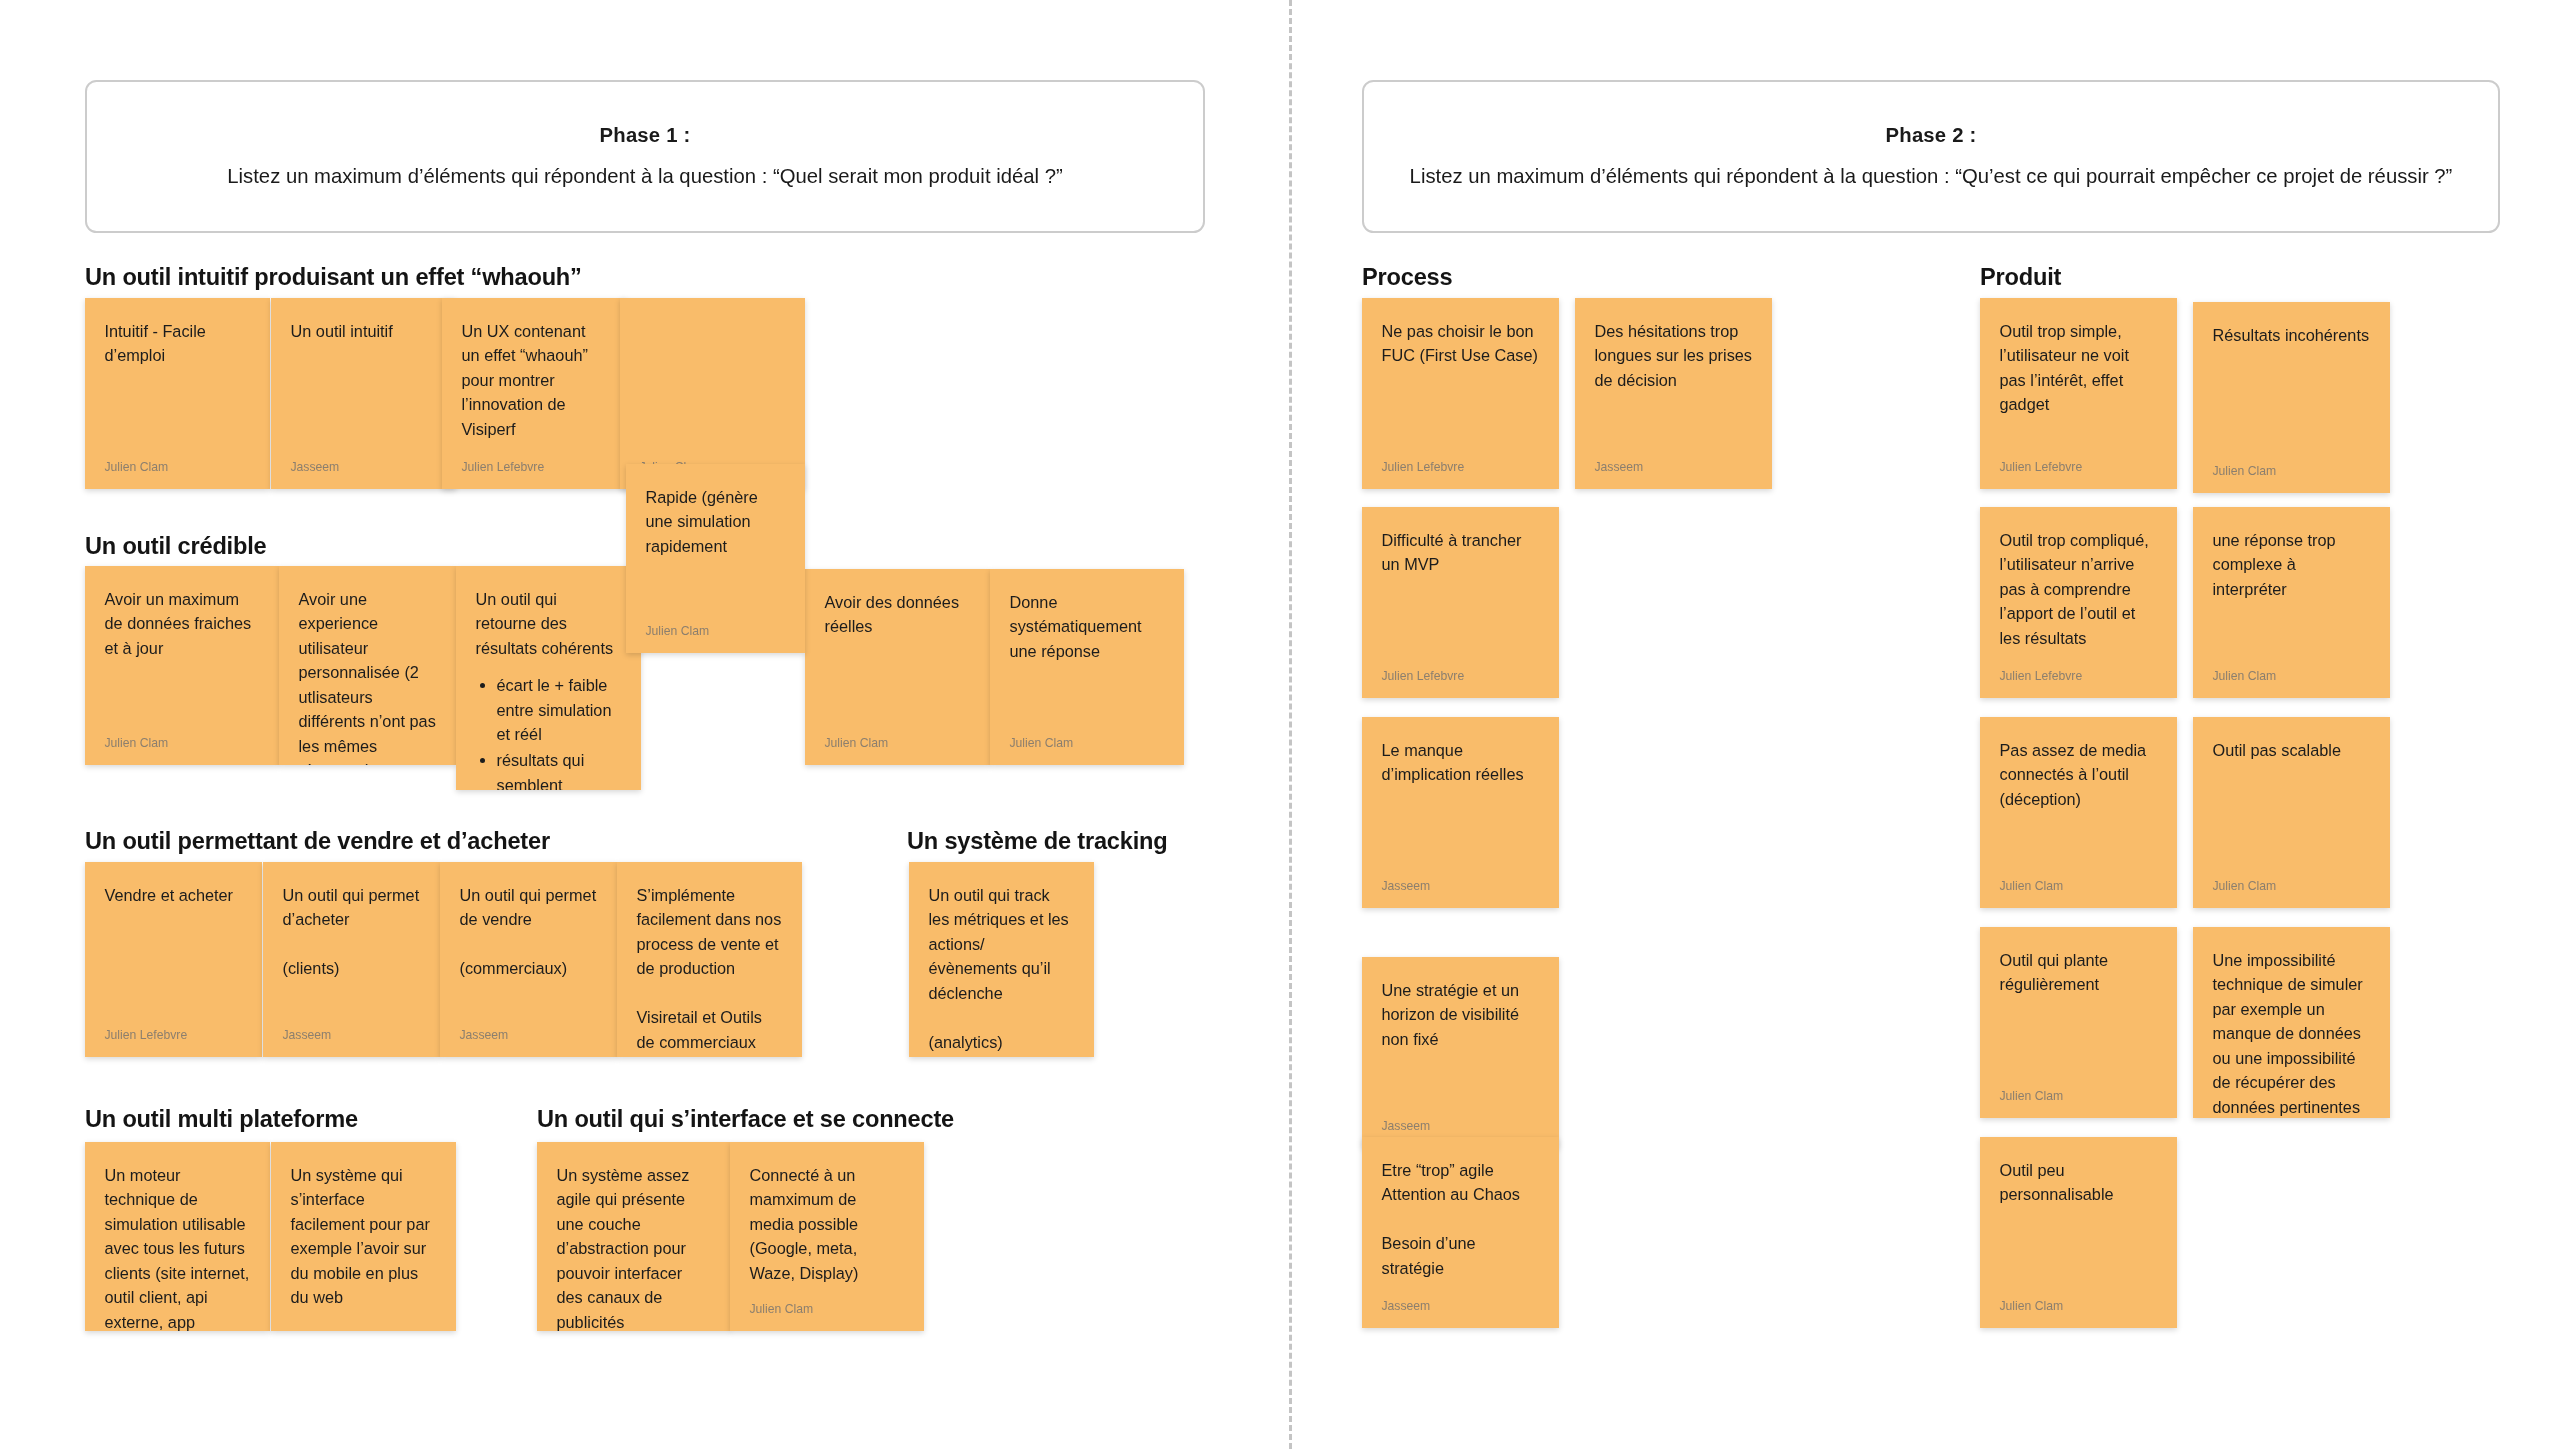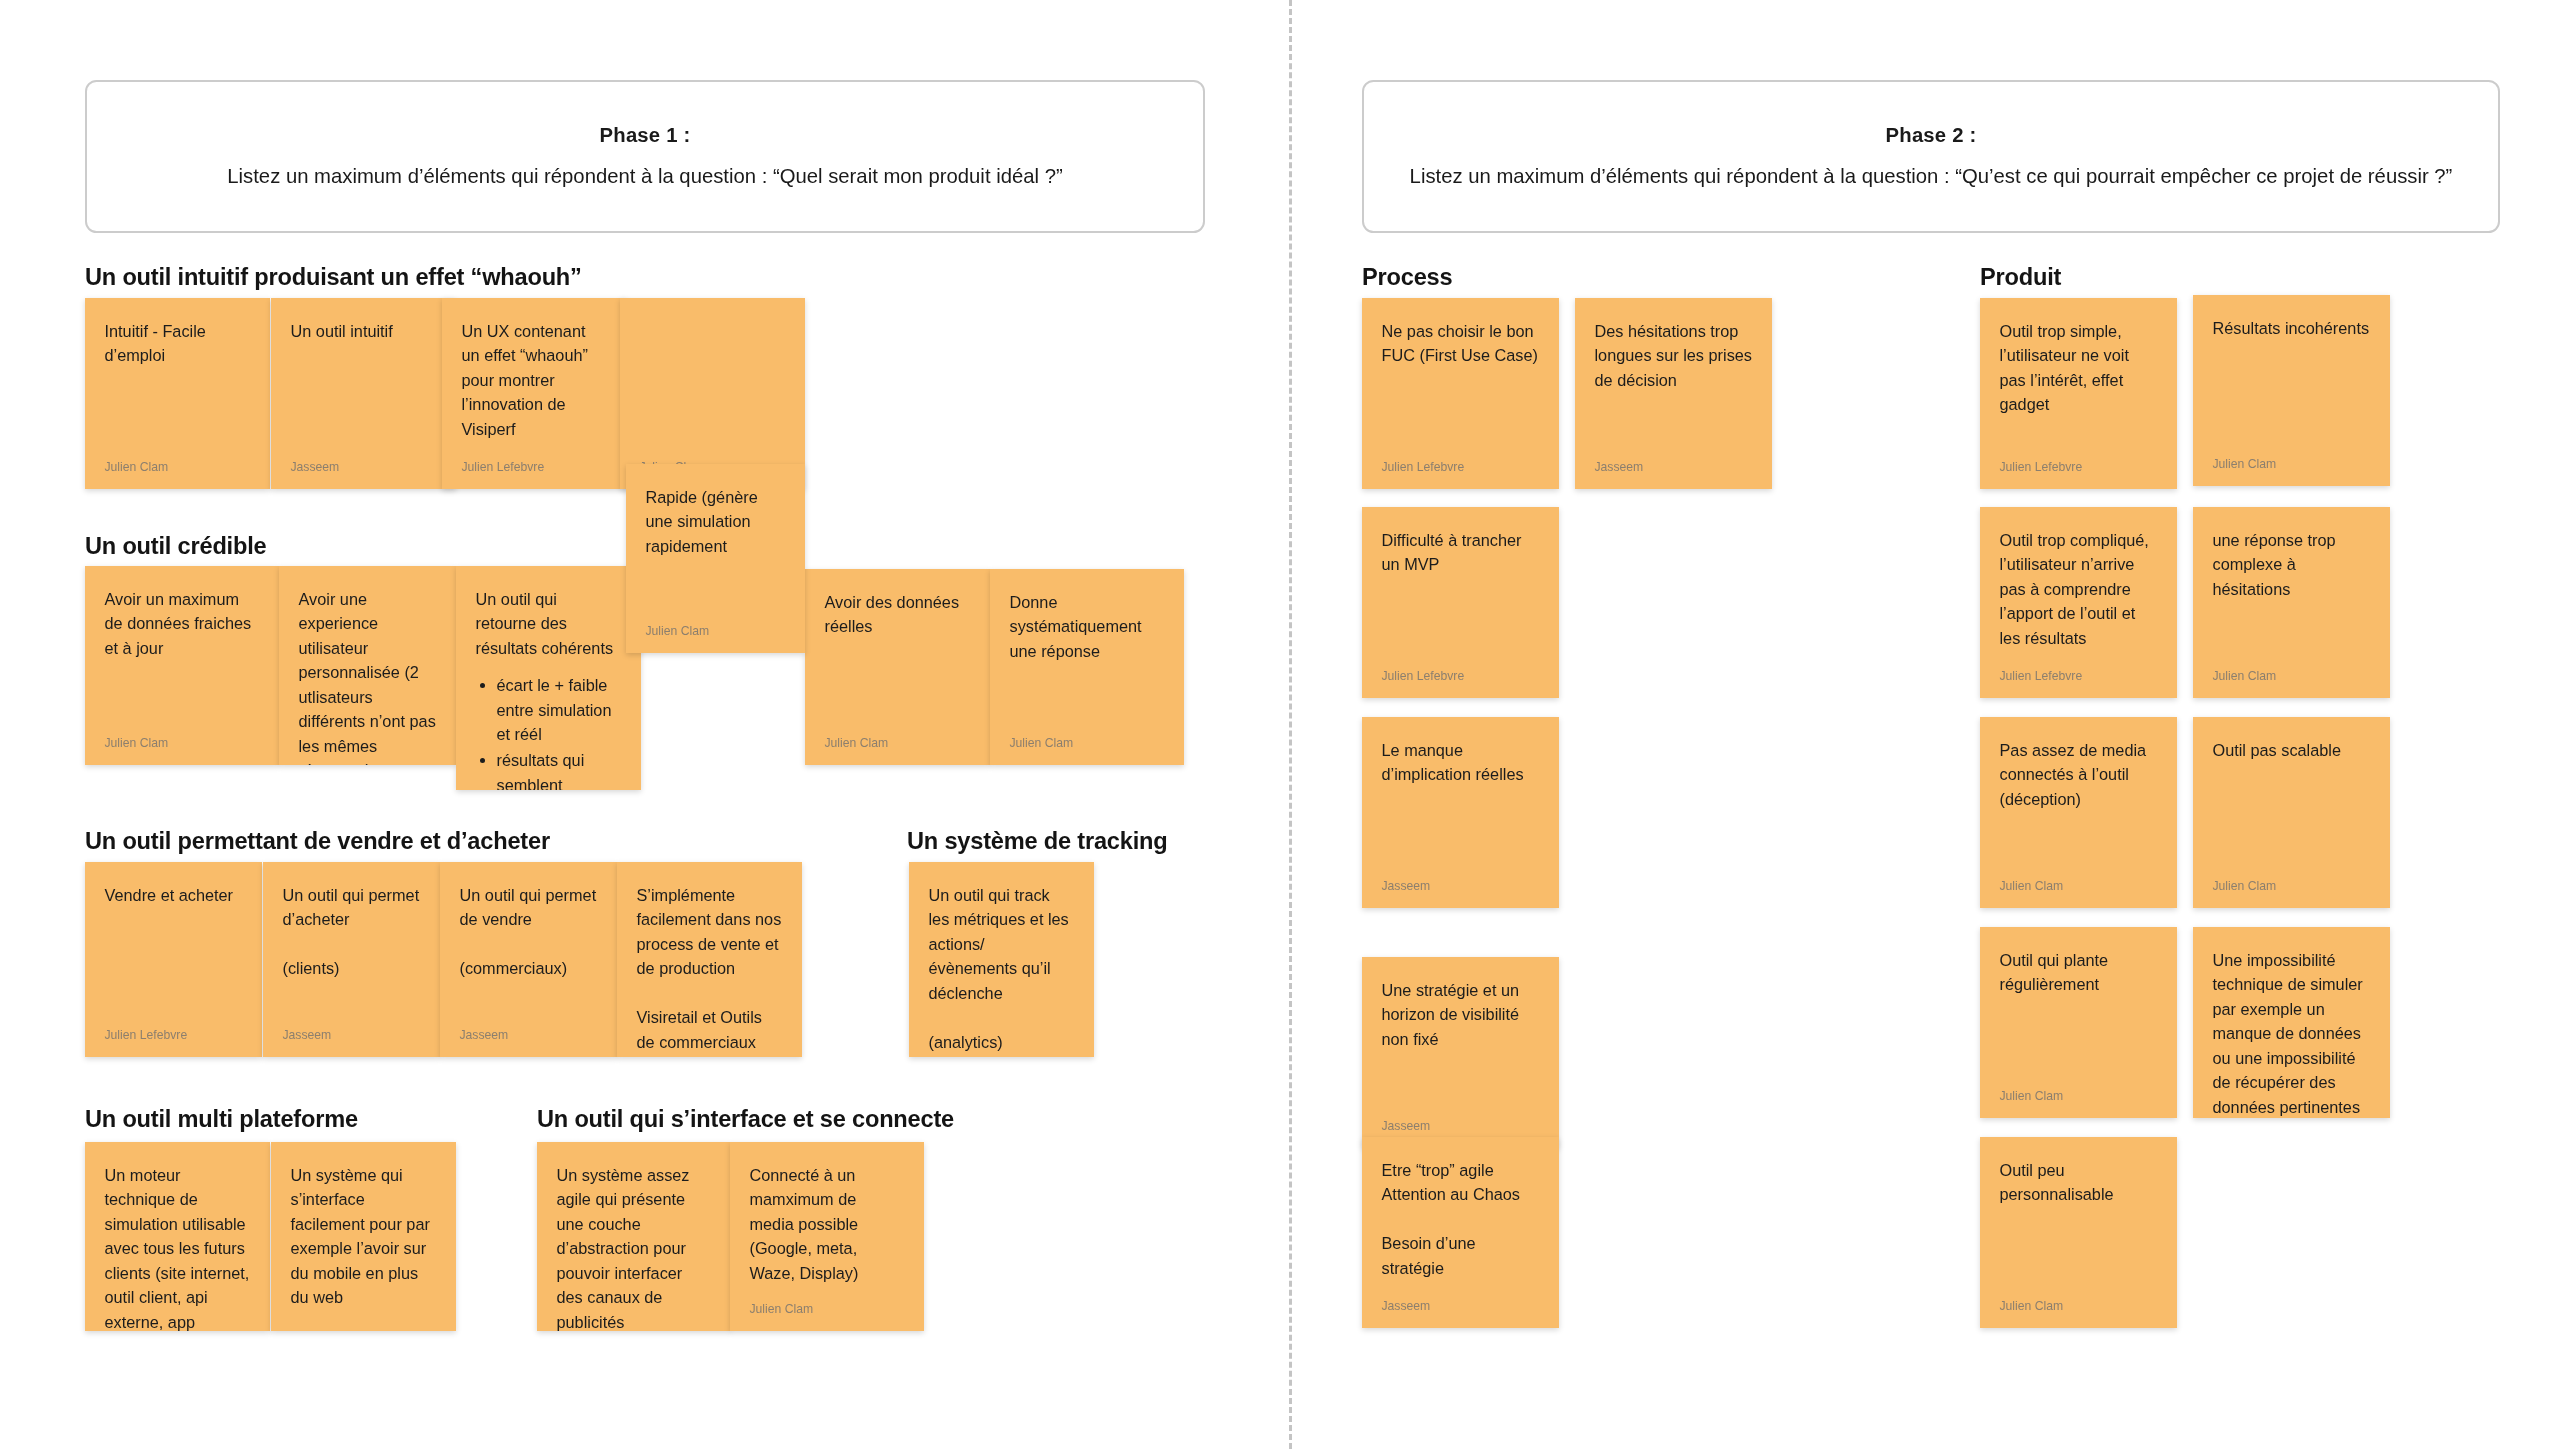--- a/index.html
+++ b/index.html
@@ -290,32 +290,32 @@
       <div class="note-author">Jasseem</div>
     </div>
 
     <div class="section-title" style="left:691px; top:264px;">Produit</div>
 
     <div class="note" style="left:691px; top:298px; width:197px; height:191px;">
       <div class="note-body">Outil trop simple, l’utilisateur ne voit pas l’intérêt, effet gadget</div>
       <div class="note-author">Julien Lefebvre</div>
     </div>
 
-    <div class="note" style="left:904px; top:295px; width:197px; height:191px;">
+    <div class="note" style="left:904px; top:302px; width:197px; height:191px;">
       <div class="note-body">Résultats incohérents</div>
       <div class="note-author">Julien Clam</div>
     </div>
 
     <div class="note" style="left:691px; top:507px; width:197px; height:191px;">
       <div class="note-body">Outil trop compliqué, l’utilisateur n’arrive pas à comprendre l’apport de l’outil et les résultats</div>
       <div class="note-author">Julien Lefebvre</div>
     </div>
 
     <div class="note" style="left:904px; top:507px; width:197px; height:191px;">
-      <div class="note-body">une réponse trop complexe à hésitations</div>
+      <div class="note-body">une réponse trop complexe à interpréter</div>
       <div class="note-author">Julien Clam</div>
     </div>
 
     <div class="note" style="left:691px; top:717px; width:197px; height:191px;">
       <div class="note-body">Pas assez de media connectés à l’outil (déception)</div>
       <div class="note-author">Julien Clam</div>
     </div>
 
     <div class="note" style="left:904px; top:717px; width:197px; height:191px;">
       <div class="note-body">Outil pas scalable</div>

